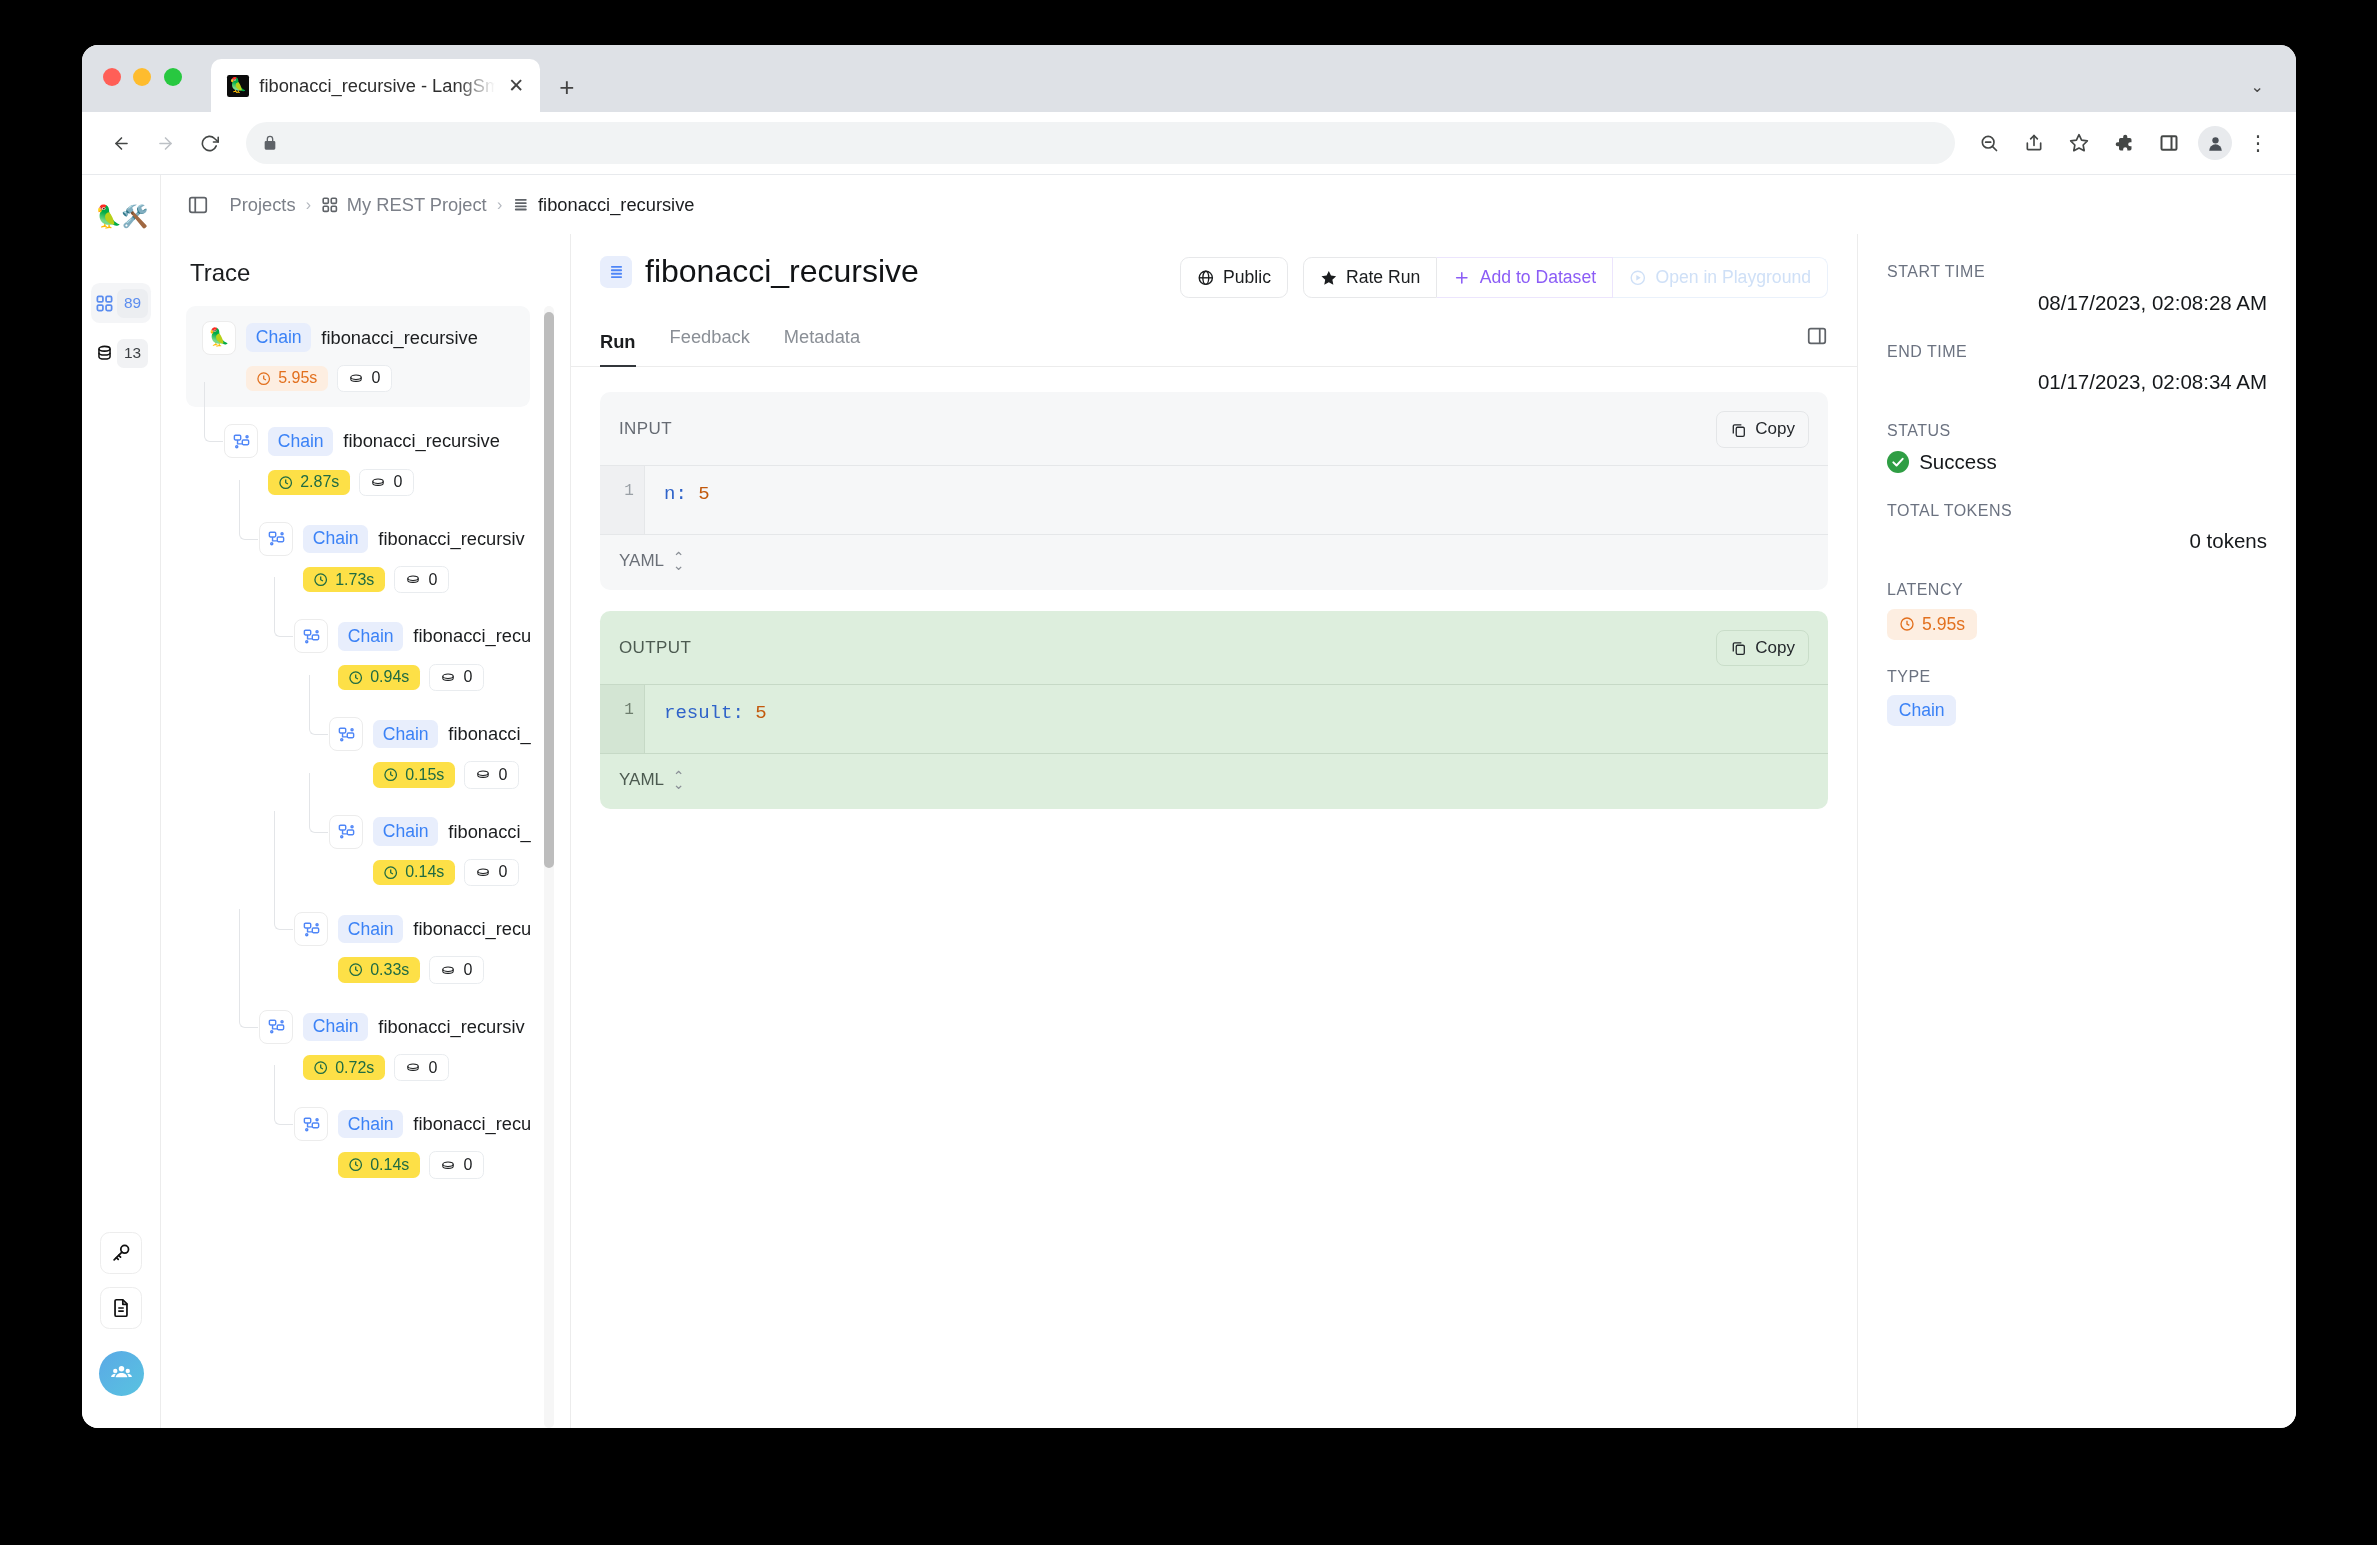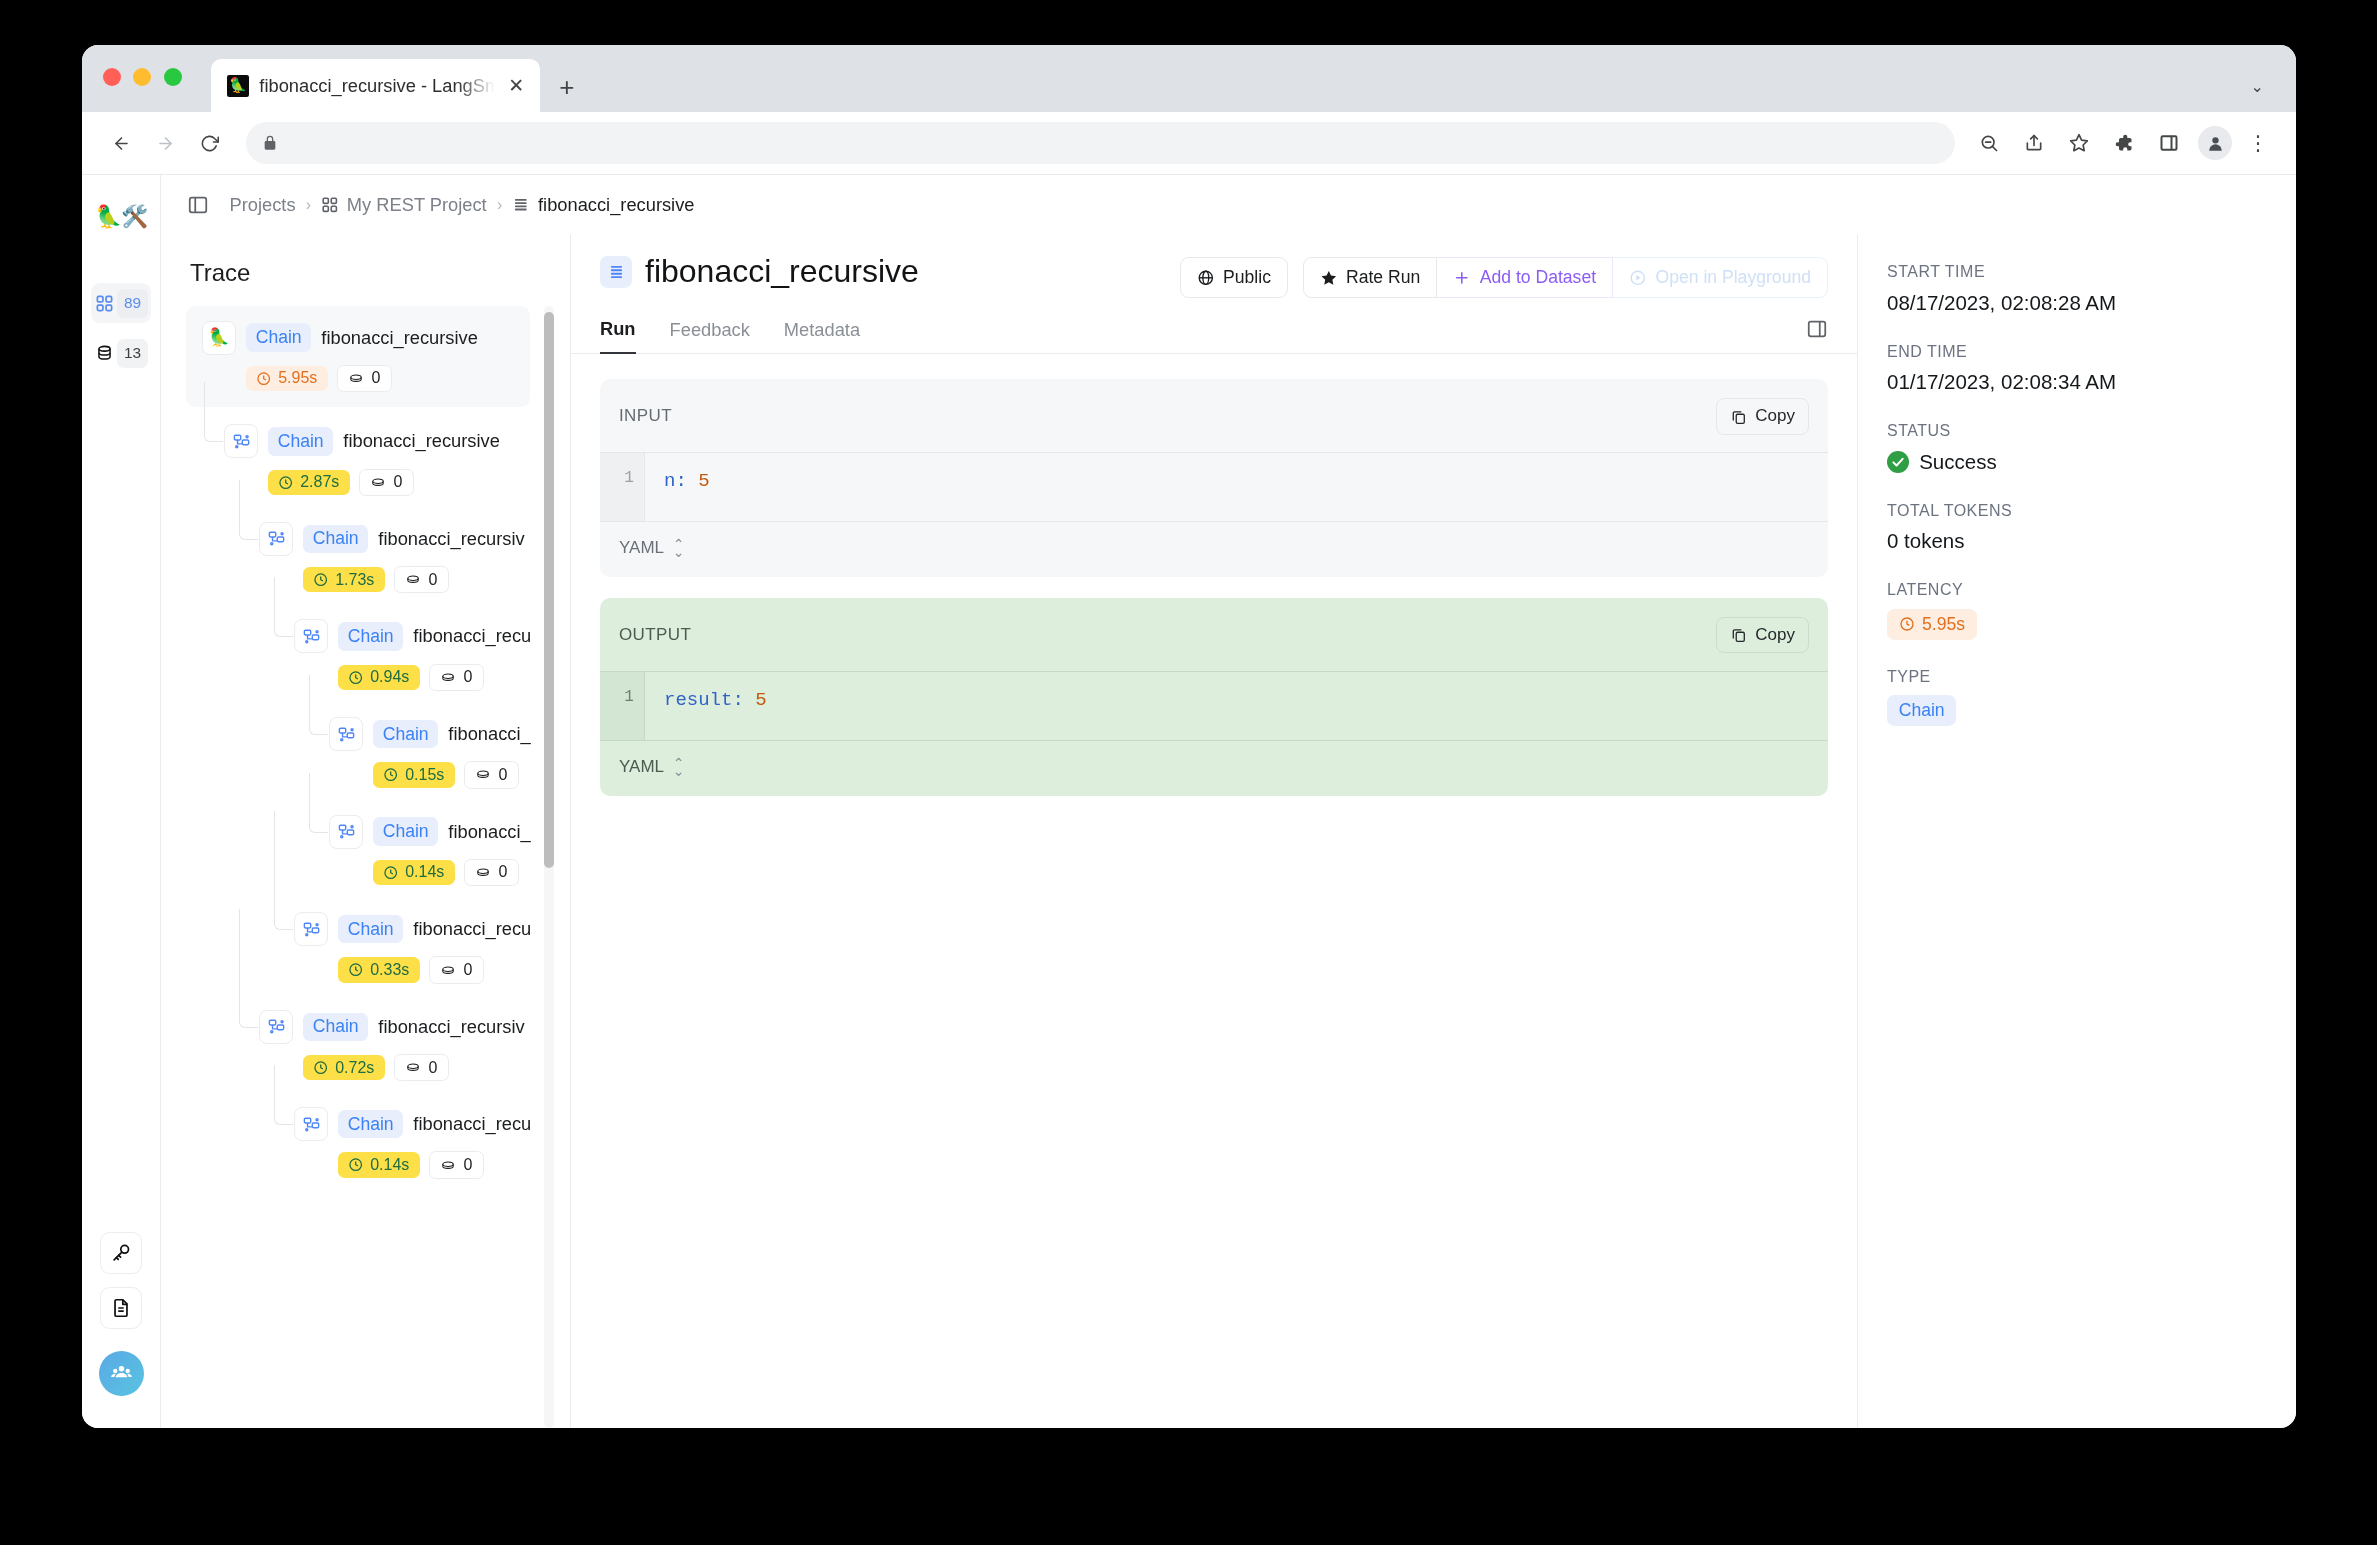--- a/index.html
+++ b/index.html
@@ -284,21 +284,21 @@
   .tabs-row {
     display: flex; align-items: center;
     padding: 0 29px; margin-top: 19px;
     border-bottom: 0.7px solid #ececec;
     gap: 34px; position: relative;
   }
   .tab-item {
     font-size: 18.3px; color: #8a8f96;
     padding-bottom: 11.7px; position: relative; top: 0.7px;
   }
-  .tab-item.active { color: #1b1d1f; font-weight: 700; border-bottom: 2.9px solid #32363b; }
+  .tab-item.active { color: #1b1d1f; font-weight: 700; border-bottom: 2.9px solid #32363b; margin-top: 13px; }
   .tabs-spacer { flex: 1; }
   .tabs-panel-ico { color: #5f6368; padding-bottom: 10.2px; }
   .tabs-panel-ico svg { width: 22px; height: 22px; }
 
   .io-area { padding: 25px 29px 0 29px; flex: 1; overflow: hidden; }
 
   .io-card { border-radius: 10.2px; overflow: hidden; margin-bottom: 20.5px; }
   .io-card.input { background: #f6f7f8; }
   .io-card.output { background: #ddeedd; }
 
@@ -354,21 +354,21 @@
   .meta {
     width: 439px; flex: none;
     border-left: 0.7px solid #ececec;
     padding: 29px 29px 0 29px;
   }
   .meta-group { margin-bottom: 28px; }
   .meta-label {
     font-size: 16px; letter-spacing: 0.5px;
     color: #6b7280; margin-bottom: 9.5px;
   }
-  .meta-value { font-size: 20.5px; color: #15181b; }
+  .meta-value { font-size: 20.5px; color: #15181b; text-align: right; }
   .meta-status { display: flex; align-items: center; gap: 10.2px; }
   .check {
     width: 22px; height: 22px; border-radius: 50%;
     background: #2f9e44; display: flex; align-items: center; justify-content: center;
     flex: none;
   }
   .check svg { width: 14px; height: 14px; color: #fff; }
   .meta-chip-lat {
     display: inline-flex; align-items: center; gap: 7.3px;
     background: #fdeee1; color: #e2701e;

